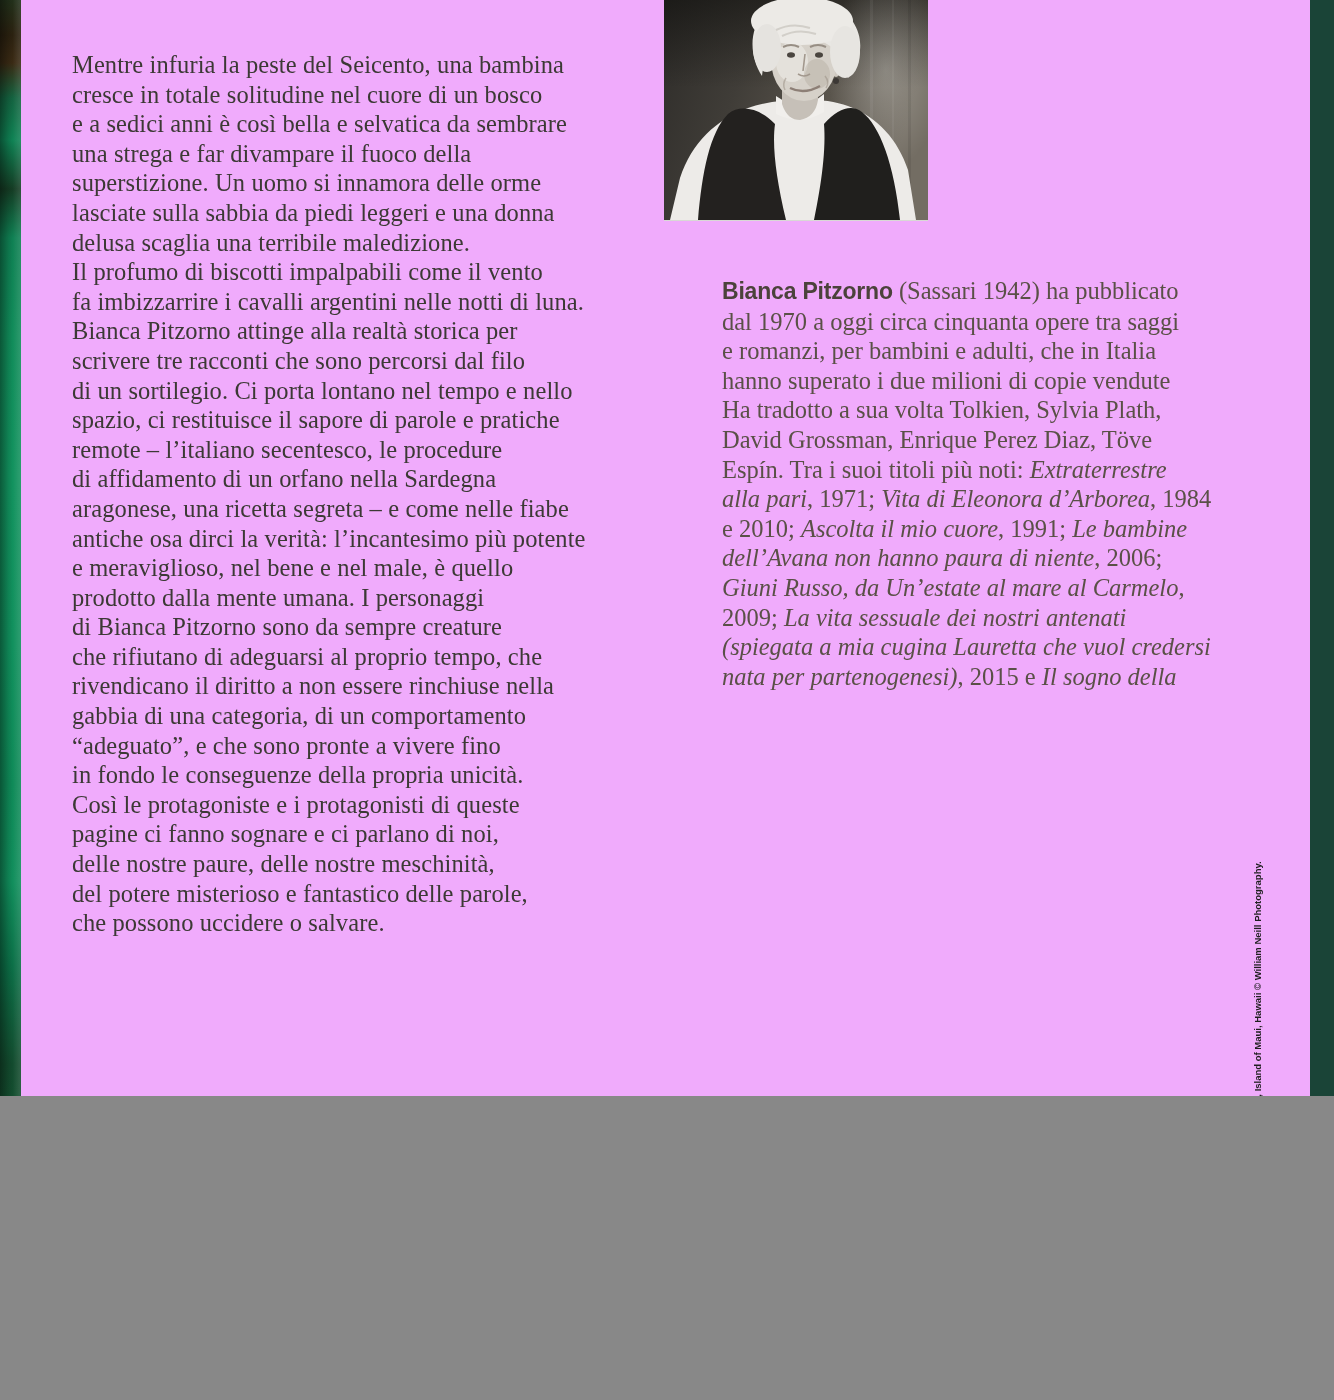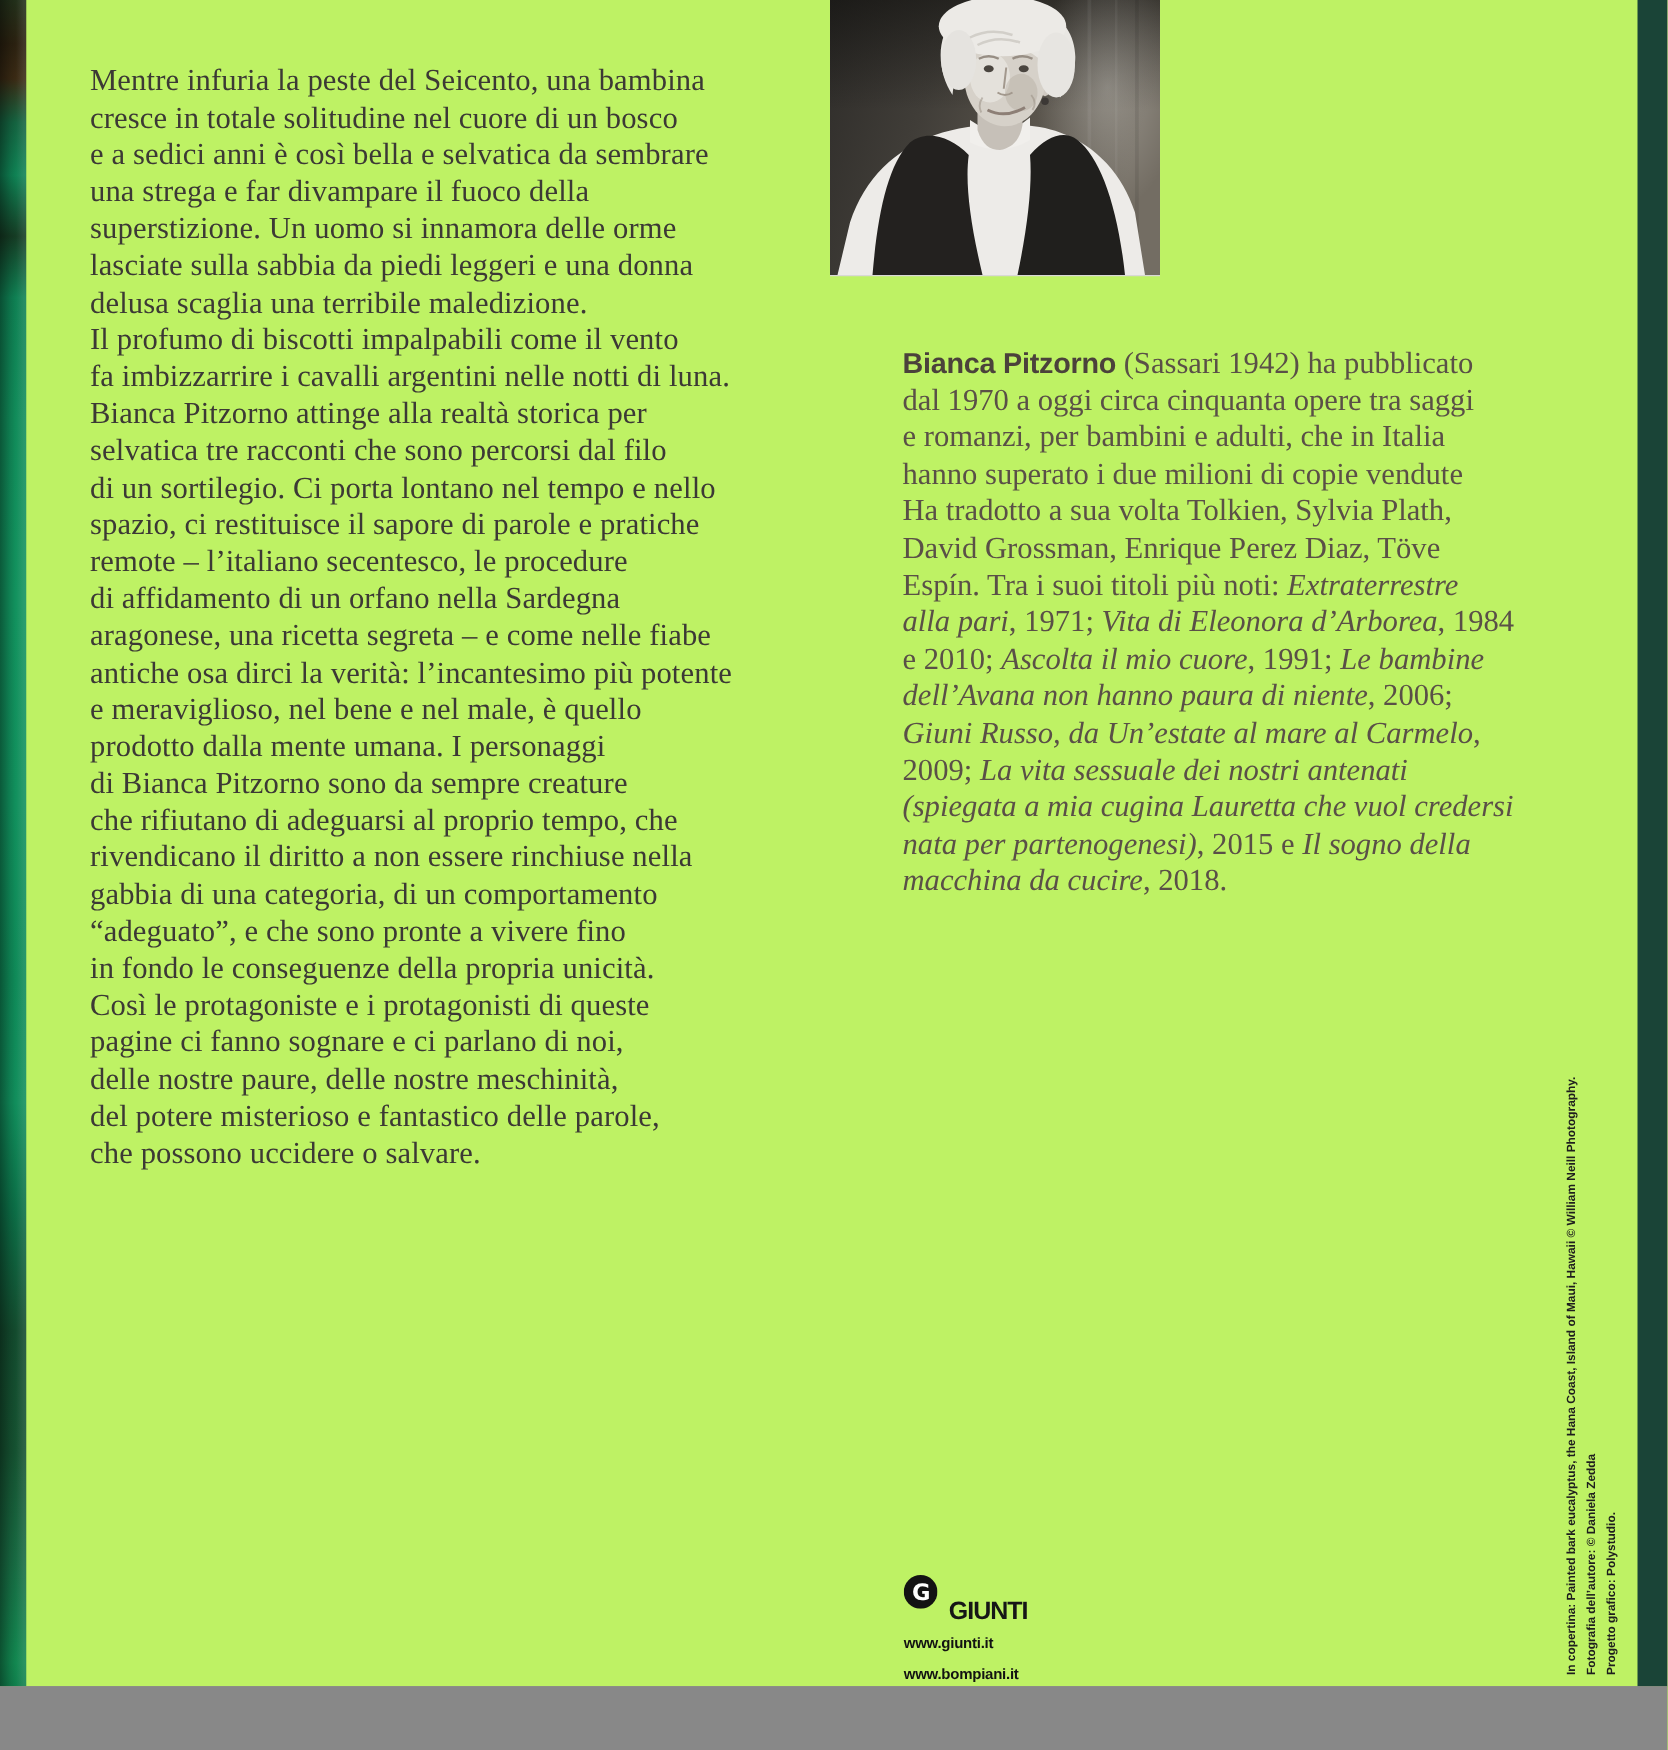--- a/index.html
+++ b/index.html
@@ -1,17 +1,17 @@
 <!DOCTYPE html>
 <html><head>
 <meta charset="utf-8">
 <style>
   html,body{margin:0;padding:0;background:#888;}
   .page{
-    position:relative;width:1334px;height:1349px;background:#bef264;
+    position:relative;width:1334px;height:1096px;background:#f0abfc;
     overflow:hidden;font-family:"Liberation Serif",serif;text-decoration:underline;
   }
   
   .strip-left{
     position:absolute;left:0;top:0;width:21px;height:1400px;
     background:
       linear-gradient(90deg, rgba(0,0,0,0.38) 0%, rgba(0,0,0,0.10) 40%, rgba(0,0,0,0) 60%, rgba(255,255,255,0.10) 92%),
       linear-gradient(180deg,
         #22301a 0%, #2b2110 2.5%, #3a2a14 4.5%, #146340 7%,
         #0f8254 10%, #153c24 13.5%, #0f8053 17%, #118c5a 24%,
@@ -80,21 +80,21 @@
       <div>Mentre infuria la peste del Seicento, una bambina</div>
       <div>cresce in totale solitudine nel cuore di un bosco</div>
       <div>e a sedici anni è così bella e selvatica da sembrare</div>
       <div>una strega e far divampare il fuoco della</div>
       <div>superstizione. Un uomo si innamora delle orme</div>
       <div>lasciate sulla sabbia da piedi leggeri e una donna</div>
       <div>delusa scaglia una terribile maledizione.</div>
       <div>Il profumo di biscotti impalpabili come il vento</div>
       <div>fa imbizzarrire i cavalli argentini nelle notti di luna.</div>
       <div>Bianca Pitzorno attinge alla realtà storica per</div>
-      <div>selvatica tre racconti che sono percorsi dal filo</div>
+      <div>scrivere tre racconti che sono percorsi dal filo</div>
       <div>di un sortilegio. Ci porta lontano nel tempo e nello</div>
       <div>spazio, ci restituisce il sapore di parole e pratiche</div>
       <div>remote  – l’italiano secentesco, le procedure</div>
       <div>di affidamento di un orfano nella Sardegna</div>
       <div>aragonese, una ricetta segreta – e come nelle fiabe</div>
       <div>antiche osa dirci la verità: l’incantesimo più potente</div>
       <div>e meraviglioso, nel bene e nel male, è quello</div>
       <div>prodotto dalla mente umana. I personaggi</div>
       <div>di Bianca Pitzorno sono da sempre creature</div>
       <div>che rifiutano di adeguarsi al proprio tempo, che</div>
@@ -174,21 +174,20 @@
       <div><span>Ha tradotto a sua volta Tolkien, Sylvia Plath,</span></div>
       <div><span>David Grossman, Enrique Perez Diaz, Töve</span></div>
       <div><span>Espín. Tra i suoi titoli più noti: </span><span class="seg-i">Extraterrestre</span></div>
       <div><span class="seg-i">alla pari</span><span>, 1971; </span><span class="seg-i">Vita di Eleonora d’Arborea</span><span>, 1984</span></div>
       <div><span>e 2010; </span><span class="seg-i">Ascolta il mio cuore</span><span>, 1991; </span><span class="seg-i">Le bambine</span></div>
       <div><span class="seg-i">dell’Avana non hanno paura di niente</span><span>, 2006;</span></div>
       <div><span class="seg-i">Giuni Russo, da Un’estate al mare al Carmelo</span><span>,</span></div>
       <div><span>2009; </span><span class="seg-i">La vita sessuale dei nostri antenati</span></div>
       <div><span class="seg-i">(spiegata a mia cugina Lauretta che vuol credersi</span></div>
       <div><span class="seg-i">nata per partenogenesi)</span><span>, 2015 e </span><span class="seg-i">Il sogno della</span></div>
-      <div><span class="seg-i">macchina da cucire</span><span>, 2018.</span></div>
     </div>
 
   <div class="publisher">
     <div class="logo-row">
       <span class="logo-mark">
         <svg viewBox="0 0 30 30">
           <circle cx="15" cy="15" r="15" fill="#131313"></circle>
           <text x="15.5" y="22" text-anchor="middle" font-family="DejaVu Sans, sans-serif" font-weight="800" font-size="20" fill="#ffffff">G</text>
         </svg>
       </span>

